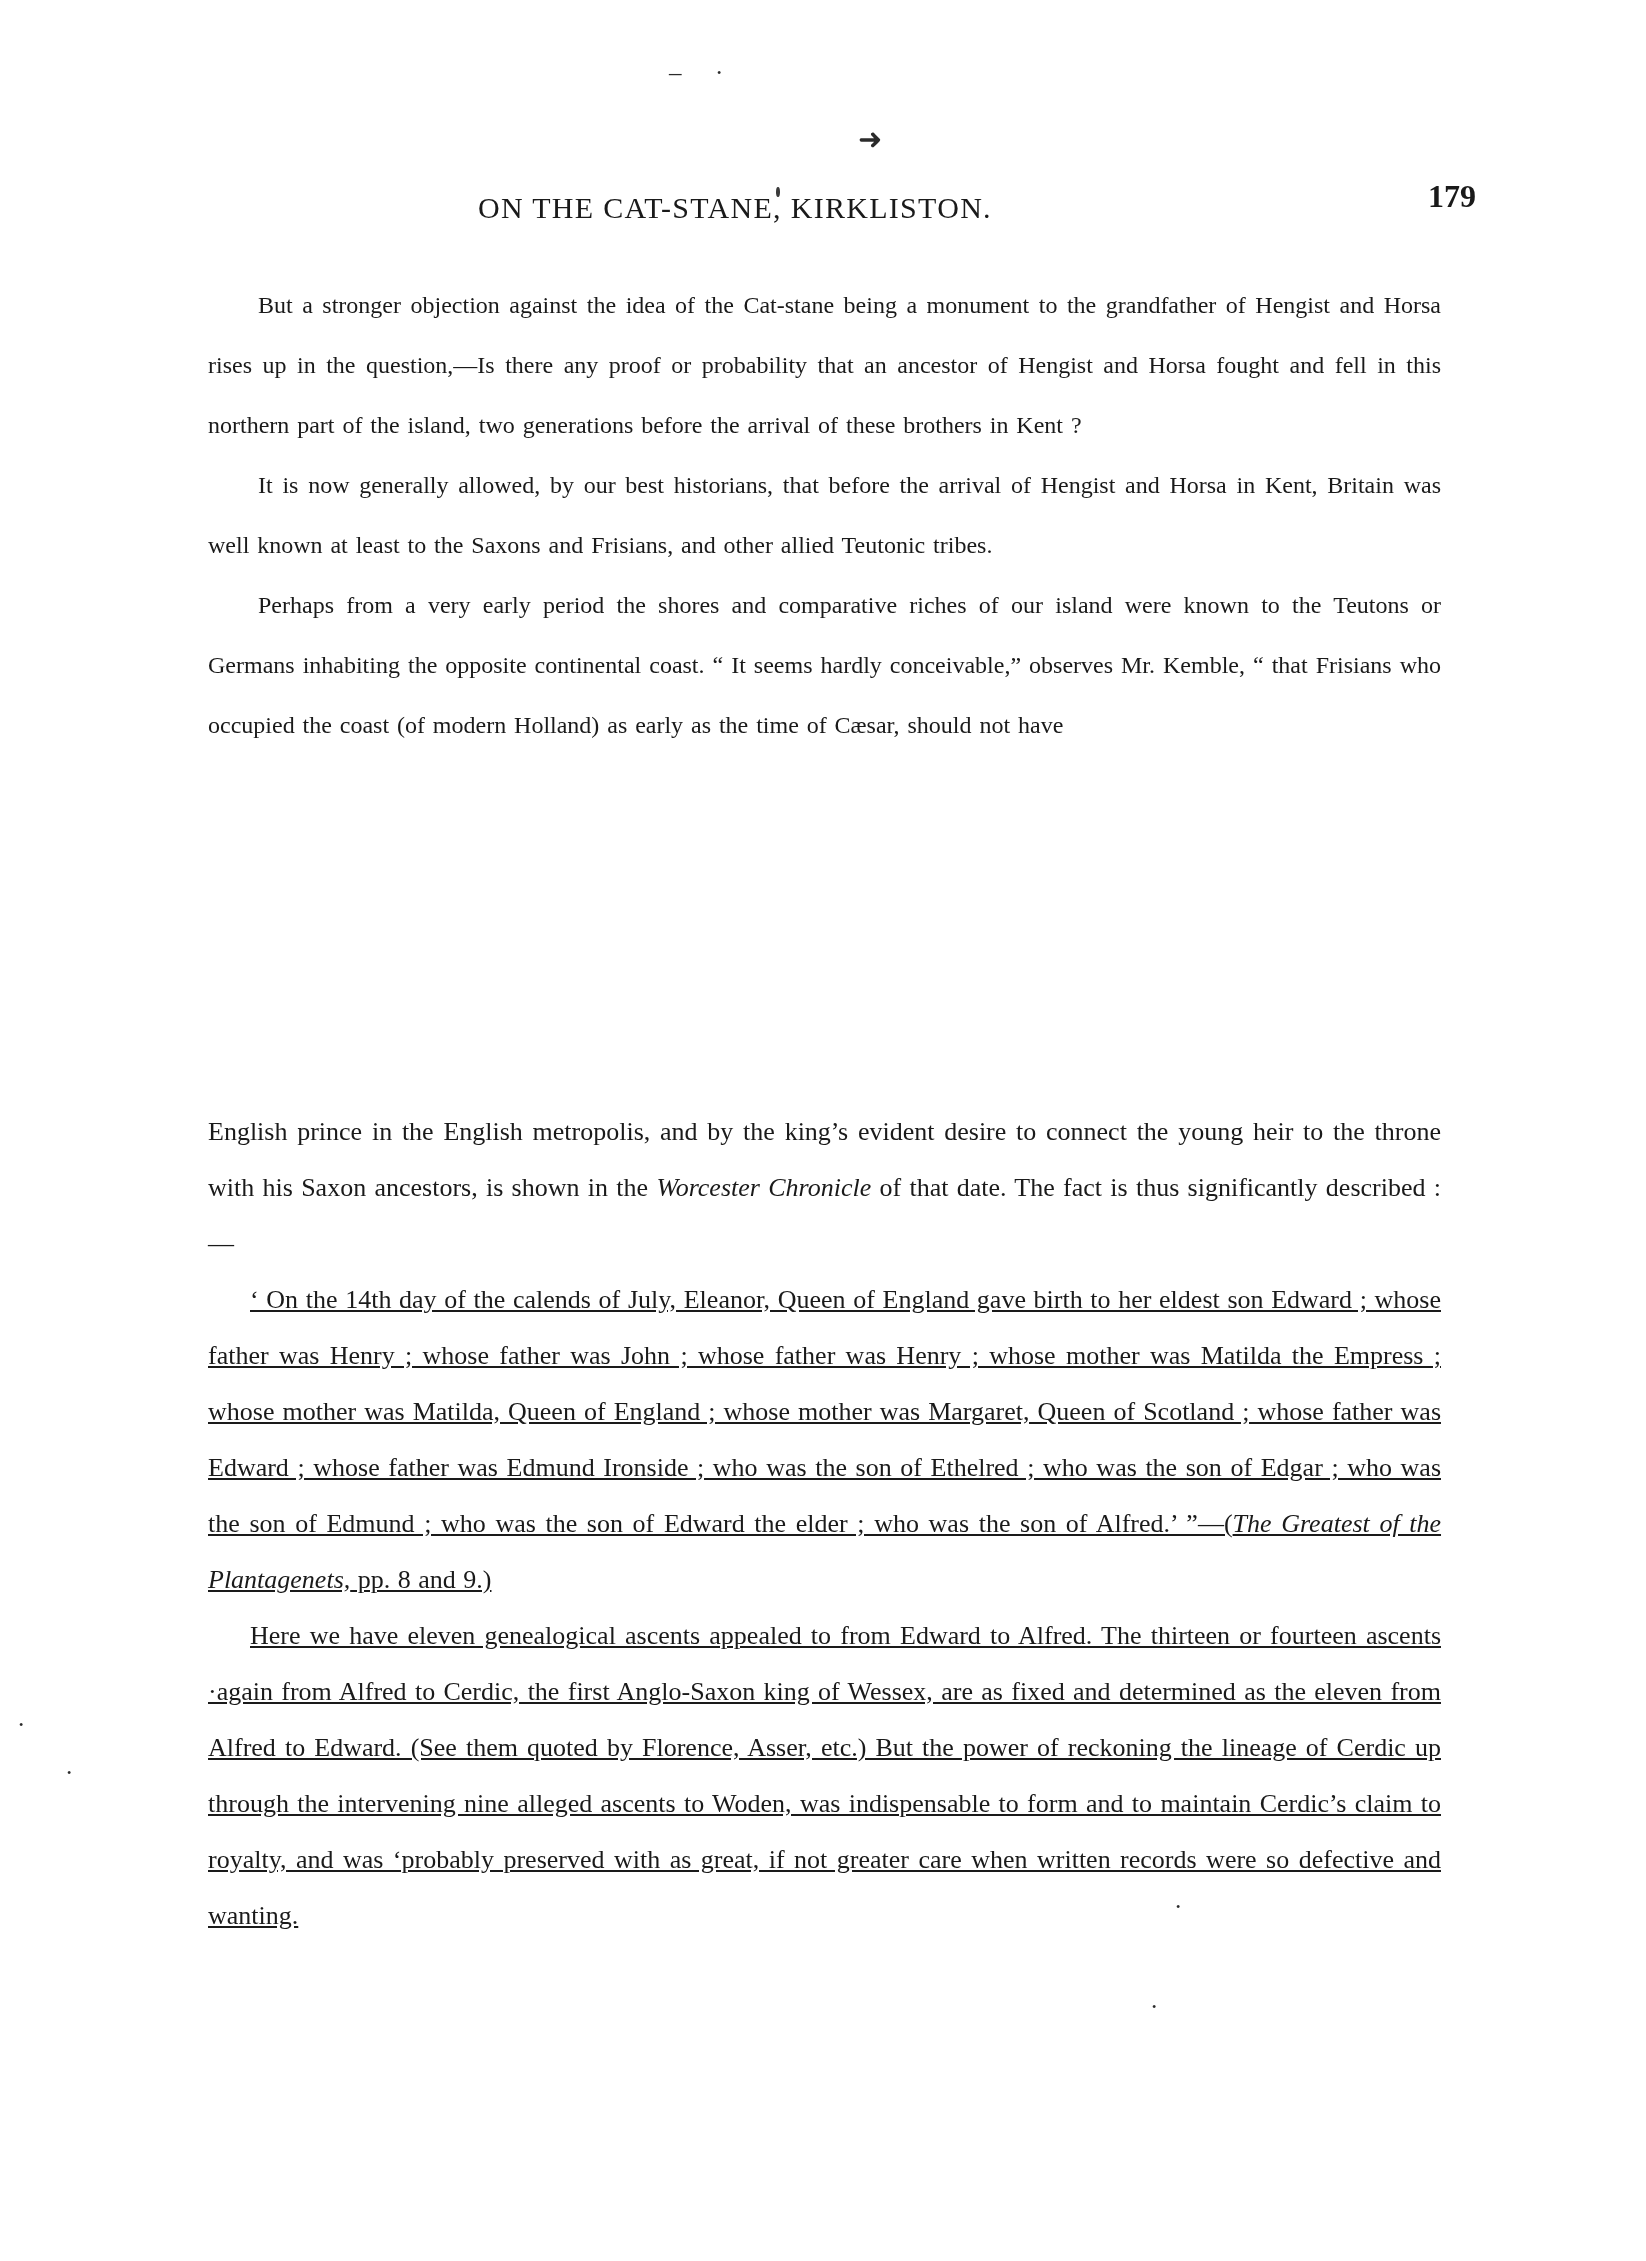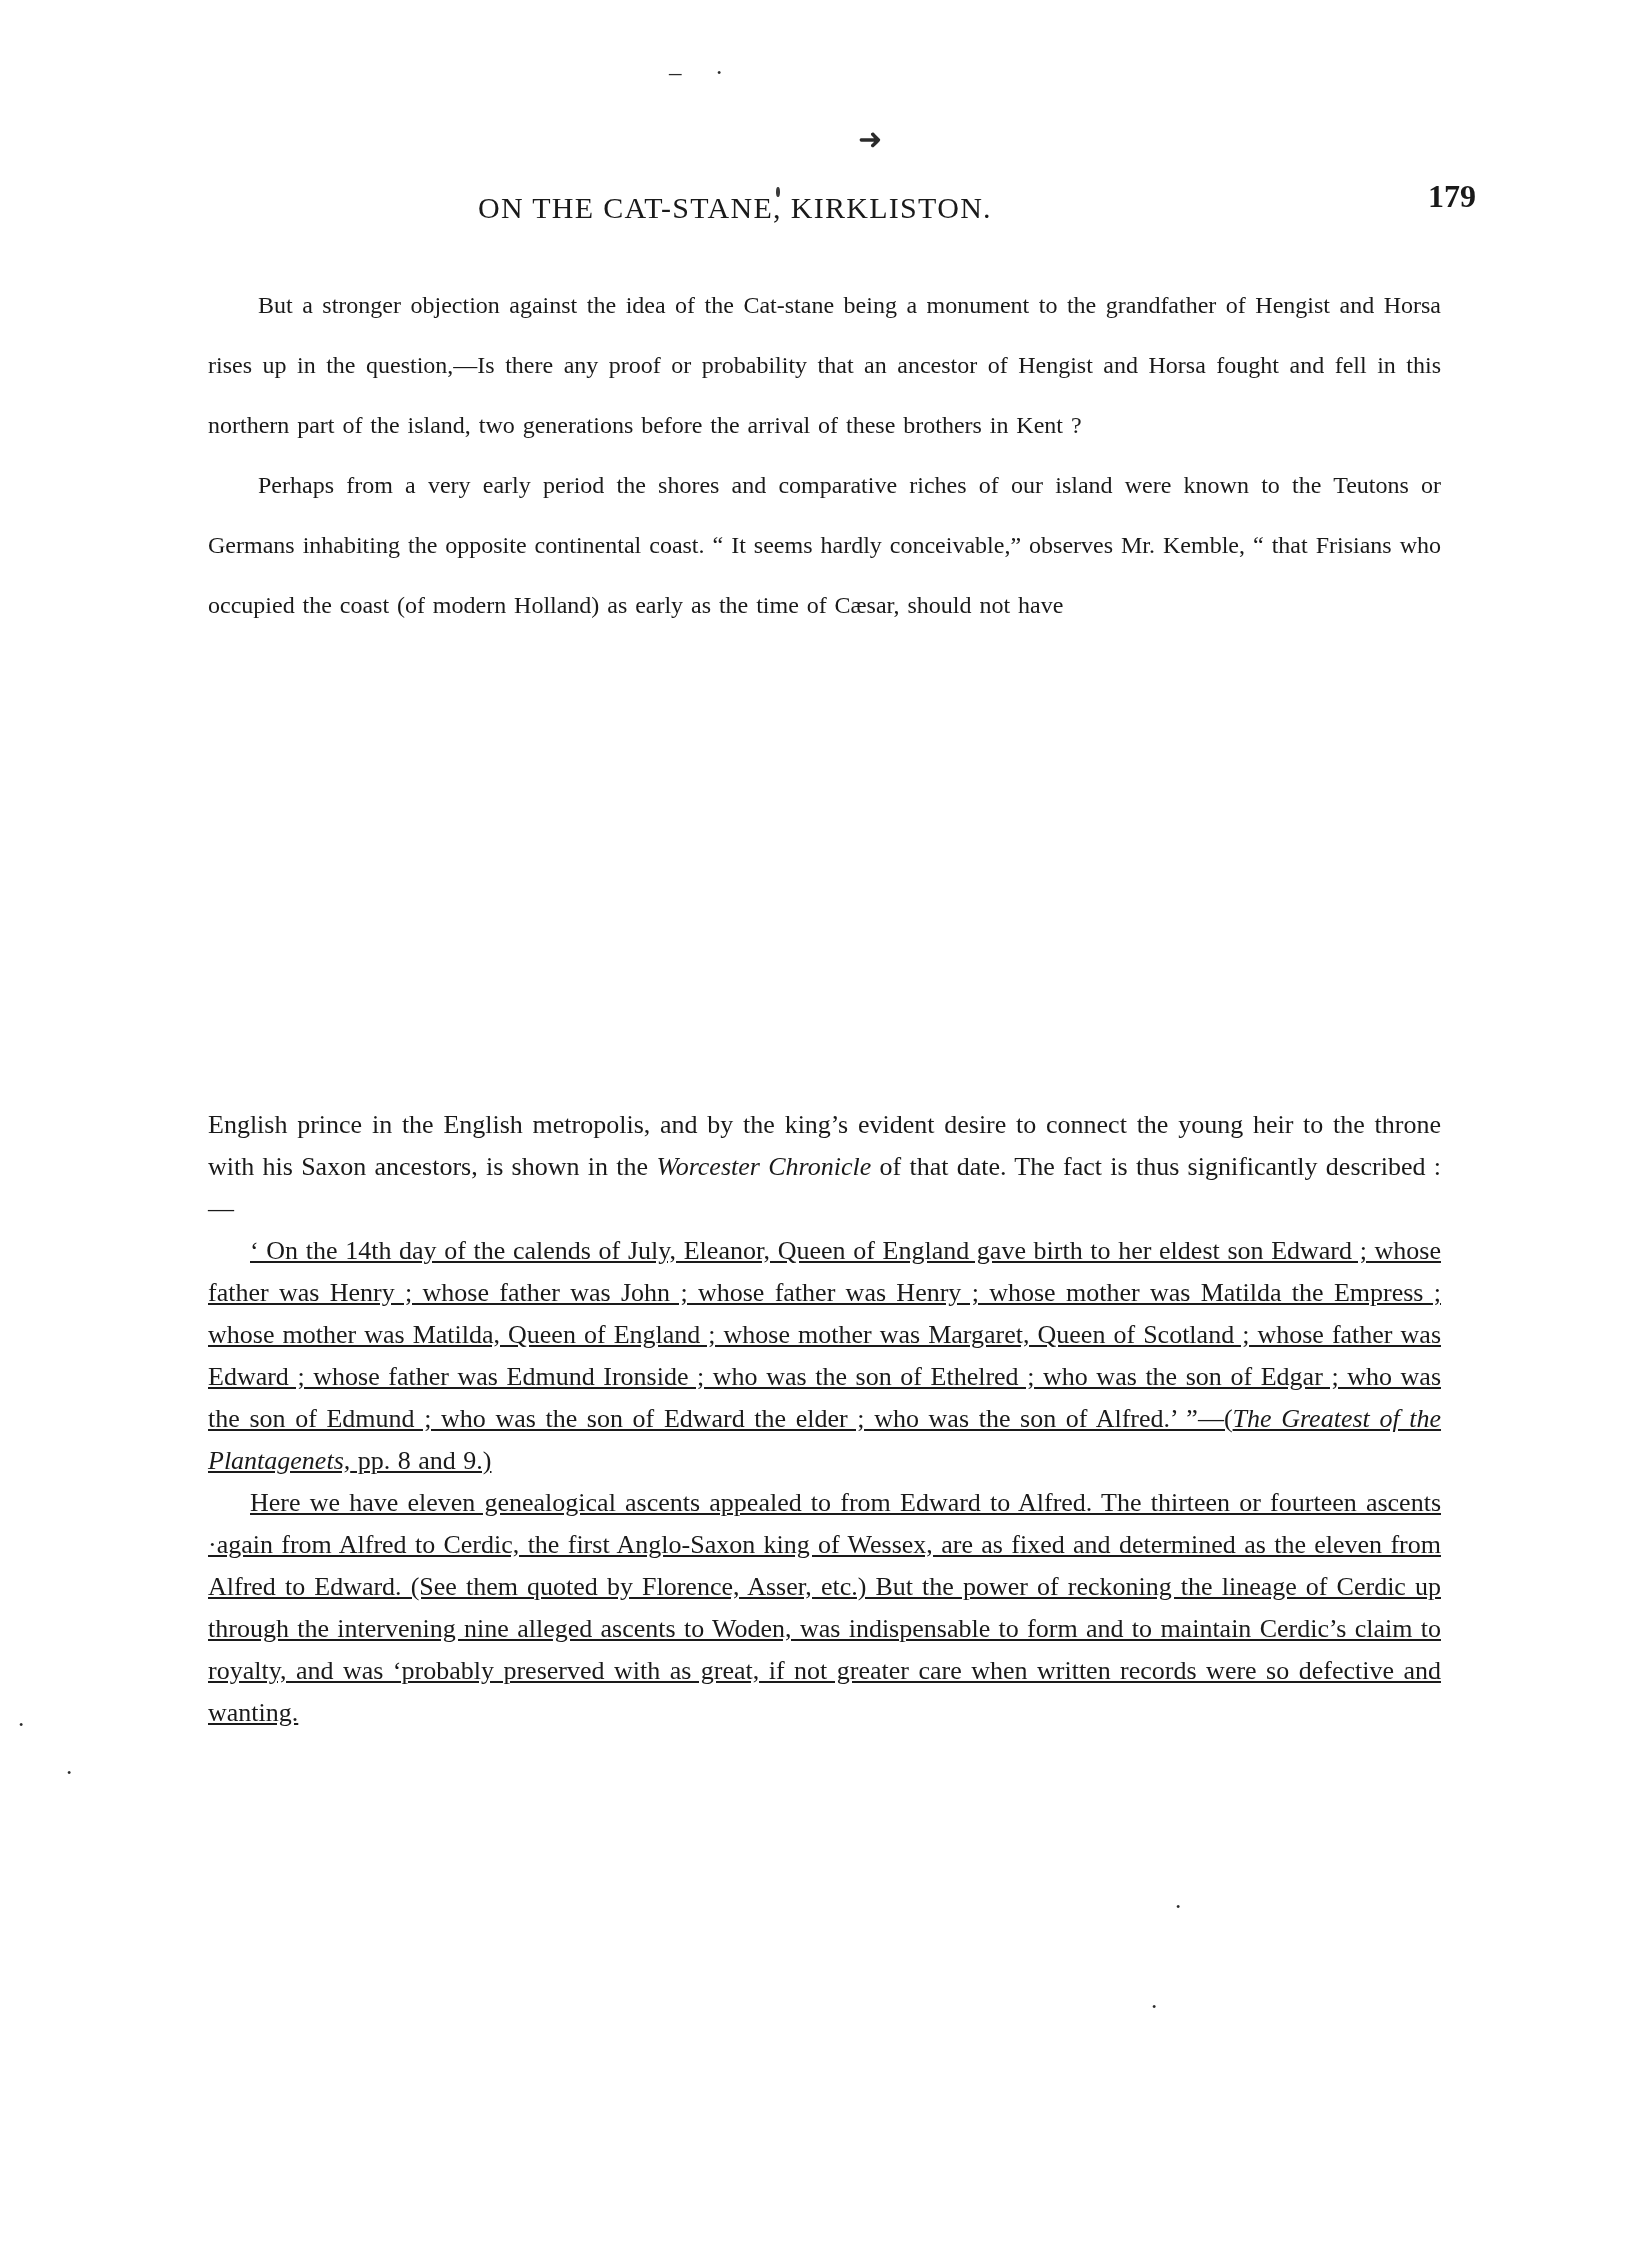--- a/index.html
+++ b/index.html
@@ -67,21 +67,21 @@
   }
   .footblock {
     position: absolute;
     left: 208px;
     top: 1104px;
     width: 1233px;
   }
   .footblock p {
     margin: 0;
     font-size: 26px;
-    line-height: 42px;
+    line-height: 56px;
     text-align: justify;
     word-spacing: 1px;
   }
   .footblock p.indent {
     text-indent: 42px;
     text-decoration: underline;
   }
   .footblock i {
     font-style: italic;
   }
@@ -97,20 +97,21 @@
 
 <div class="page">
 
   <div class="header">
     <div class="header-title">ON THE CAT-STANE, KIRKLISTON.</div>
     <div class="page-number">179</div>
   </div>
 
   <div class="mainblock">
     <p>But a stronger objection against the idea of the Cat-stane being a monument to the grandfather of Hengist and Horsa rises up in the question,—Is there any proof or probability that an ancestor of Hengist and Horsa fought and fell in this northern part of the island, two generations before the arrival of these brothers in Kent ?</p>
+    <p>It is now generally allowed, by our best historians, that before the arrival of Hengist and Horsa in Kent, Britain was well known at least to the Saxons and Frisians, and other allied Teutonic tribes.</p>
     <p>Perhaps from a very early period the shores and comparative riches of our island were known to the Teutons or Germans inhabiting the opposite continental coast.  “ It seems hardly conceivable,” observes Mr. Kemble, “ that Frisians who occupied the coast (of modern Holland) as early as the time of Cæsar, should not have</p>
   </div>
 
   <div class="footblock">
     <p>
       <span>English prince in the English metropolis, and by the king’s evident desire to connect the young heir to the throne with his Saxon ancestors, is shown in the </span><i>Worcester Chronicle</i><span> of that date.    The fact is thus significantly described :—</span>
     </p>
     <p class="indent">
       <span>‘ On the 14th day of the calends of July, Eleanor, Queen of England gave birth to her eldest son Edward ; whose father was Henry ; whose father was John ; whose father was Henry ; whose mother was Matilda the Empress ; whose mother was Matilda, Queen of England ; whose mother was Margaret, Queen of Scotland ; whose father was Edward ; whose father was Edmund Ironside ; who was the son of Ethelred ; who was the son of Edgar ; who was the son of Edmund ; who was the son of Edward the elder ; who was the son of Alfred.’ ”—(</span><i>The Greatest of the Plantagenets,</i><span> pp. 8 and 9.)</span>
     </p>

